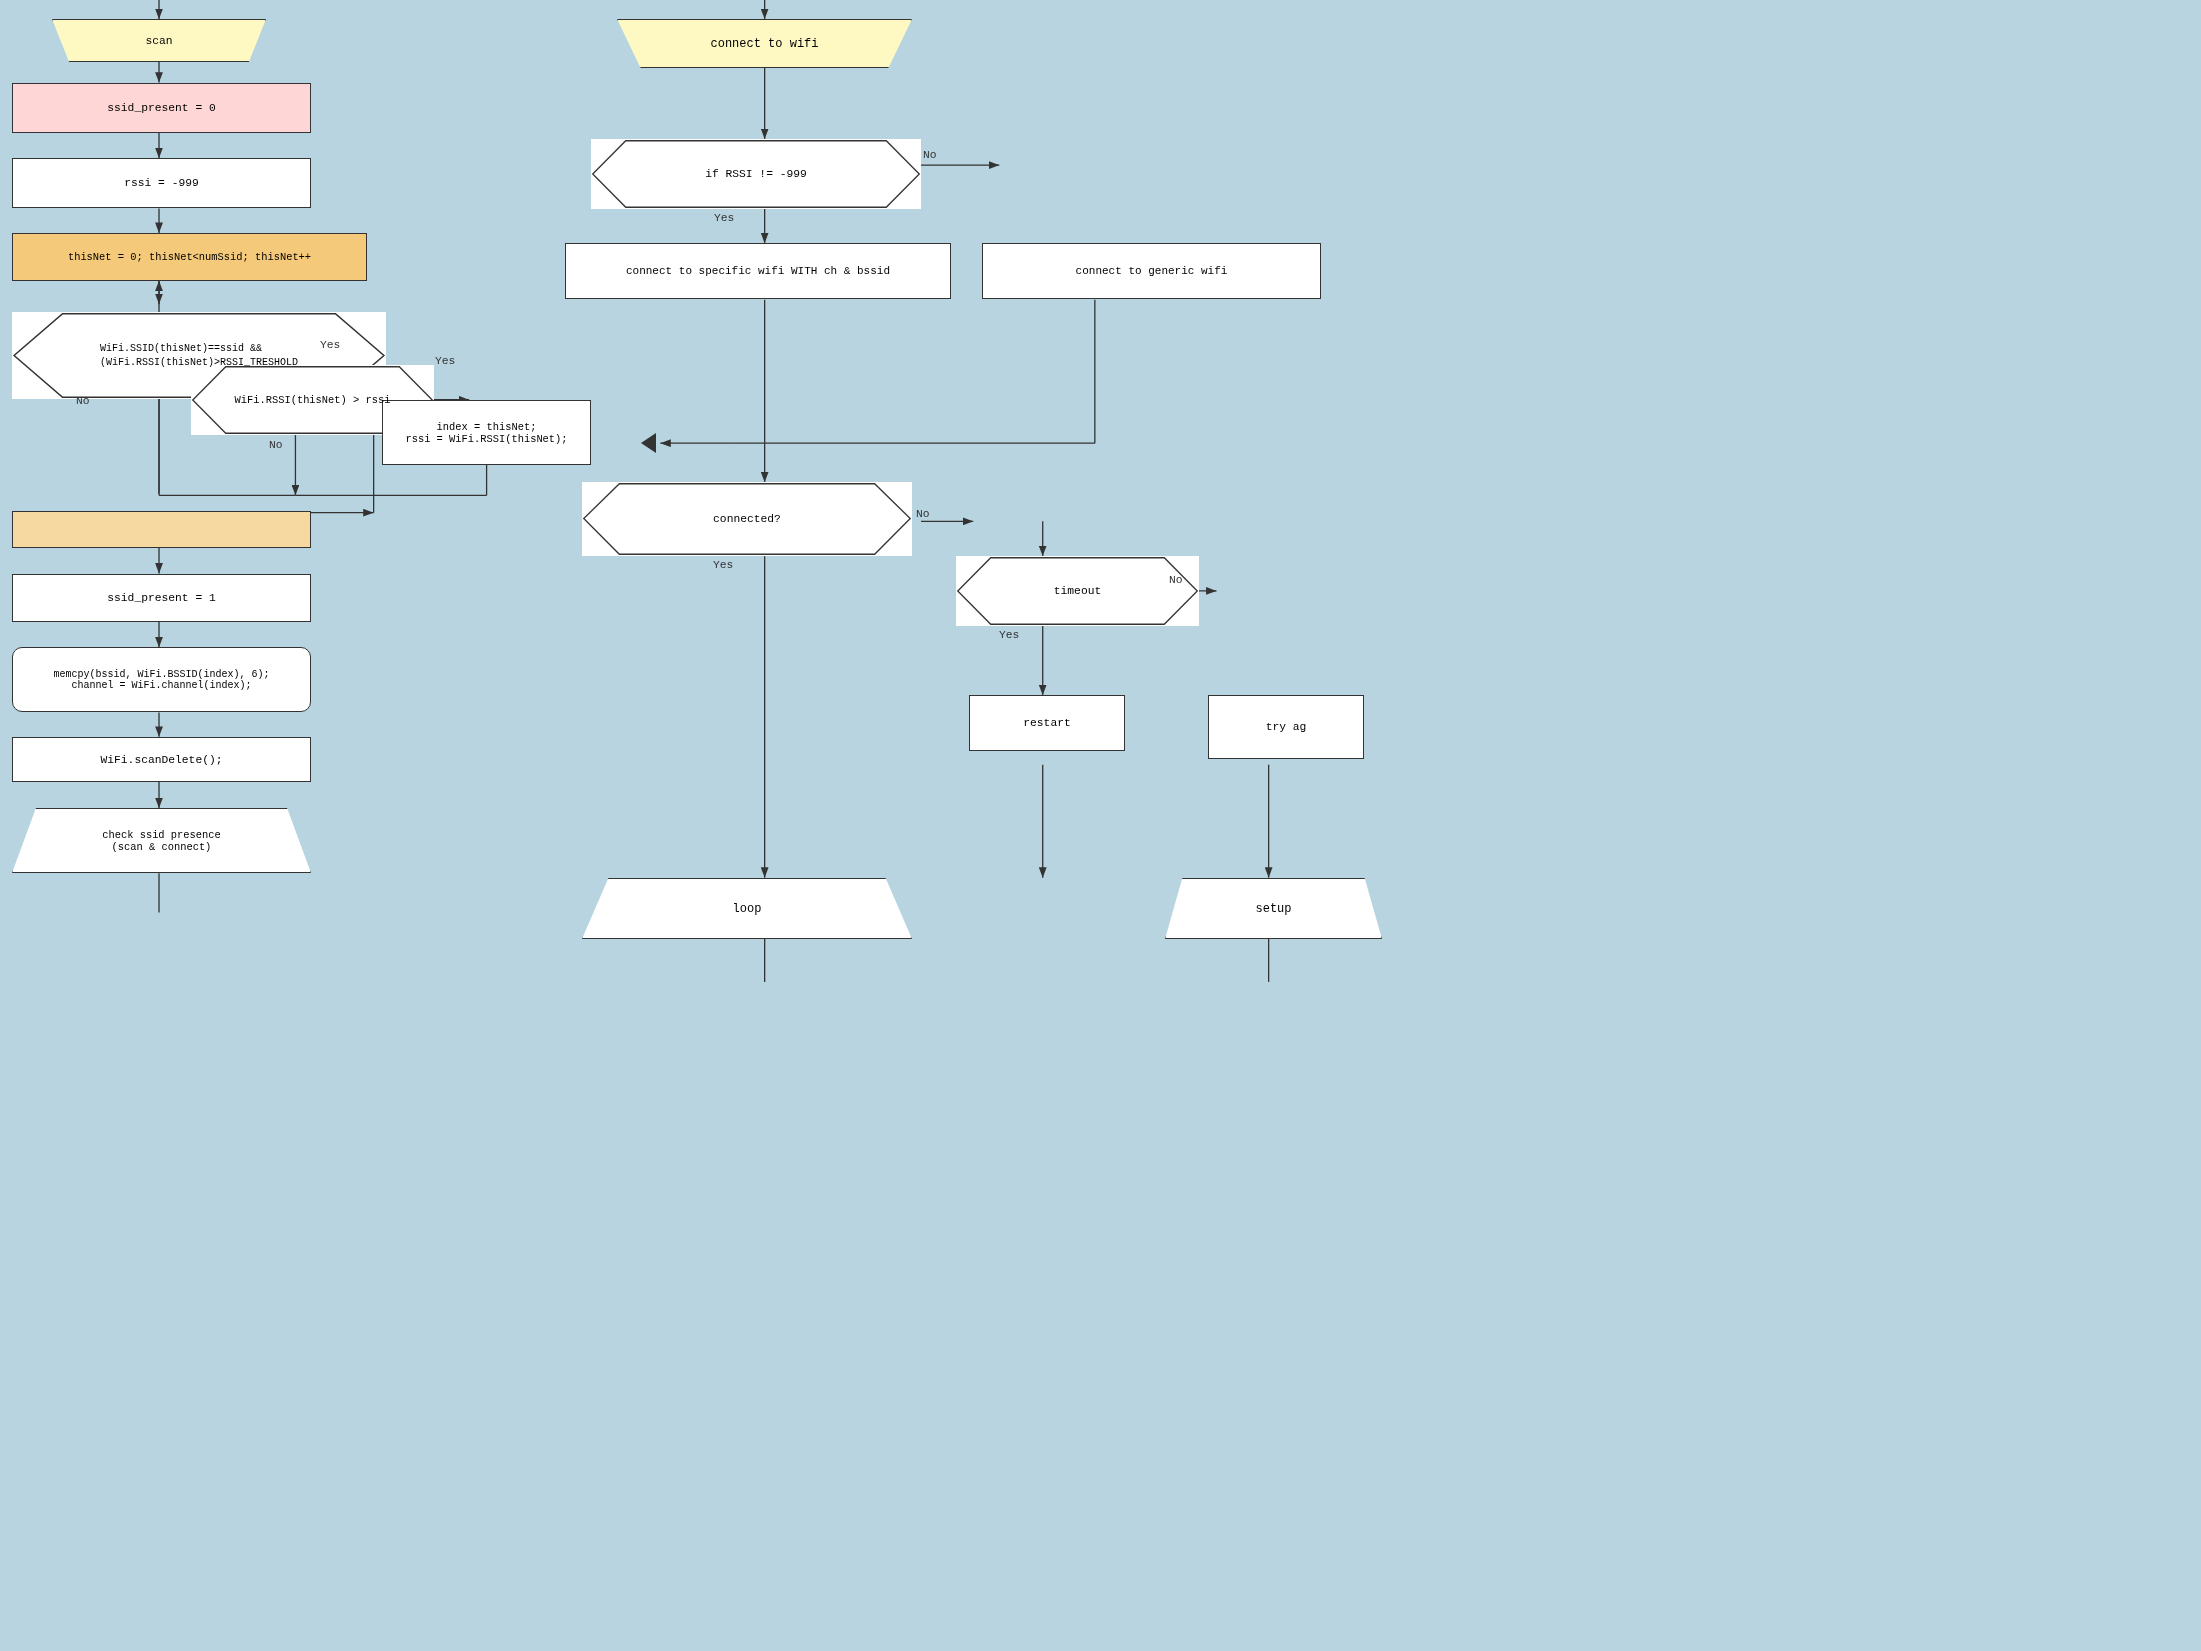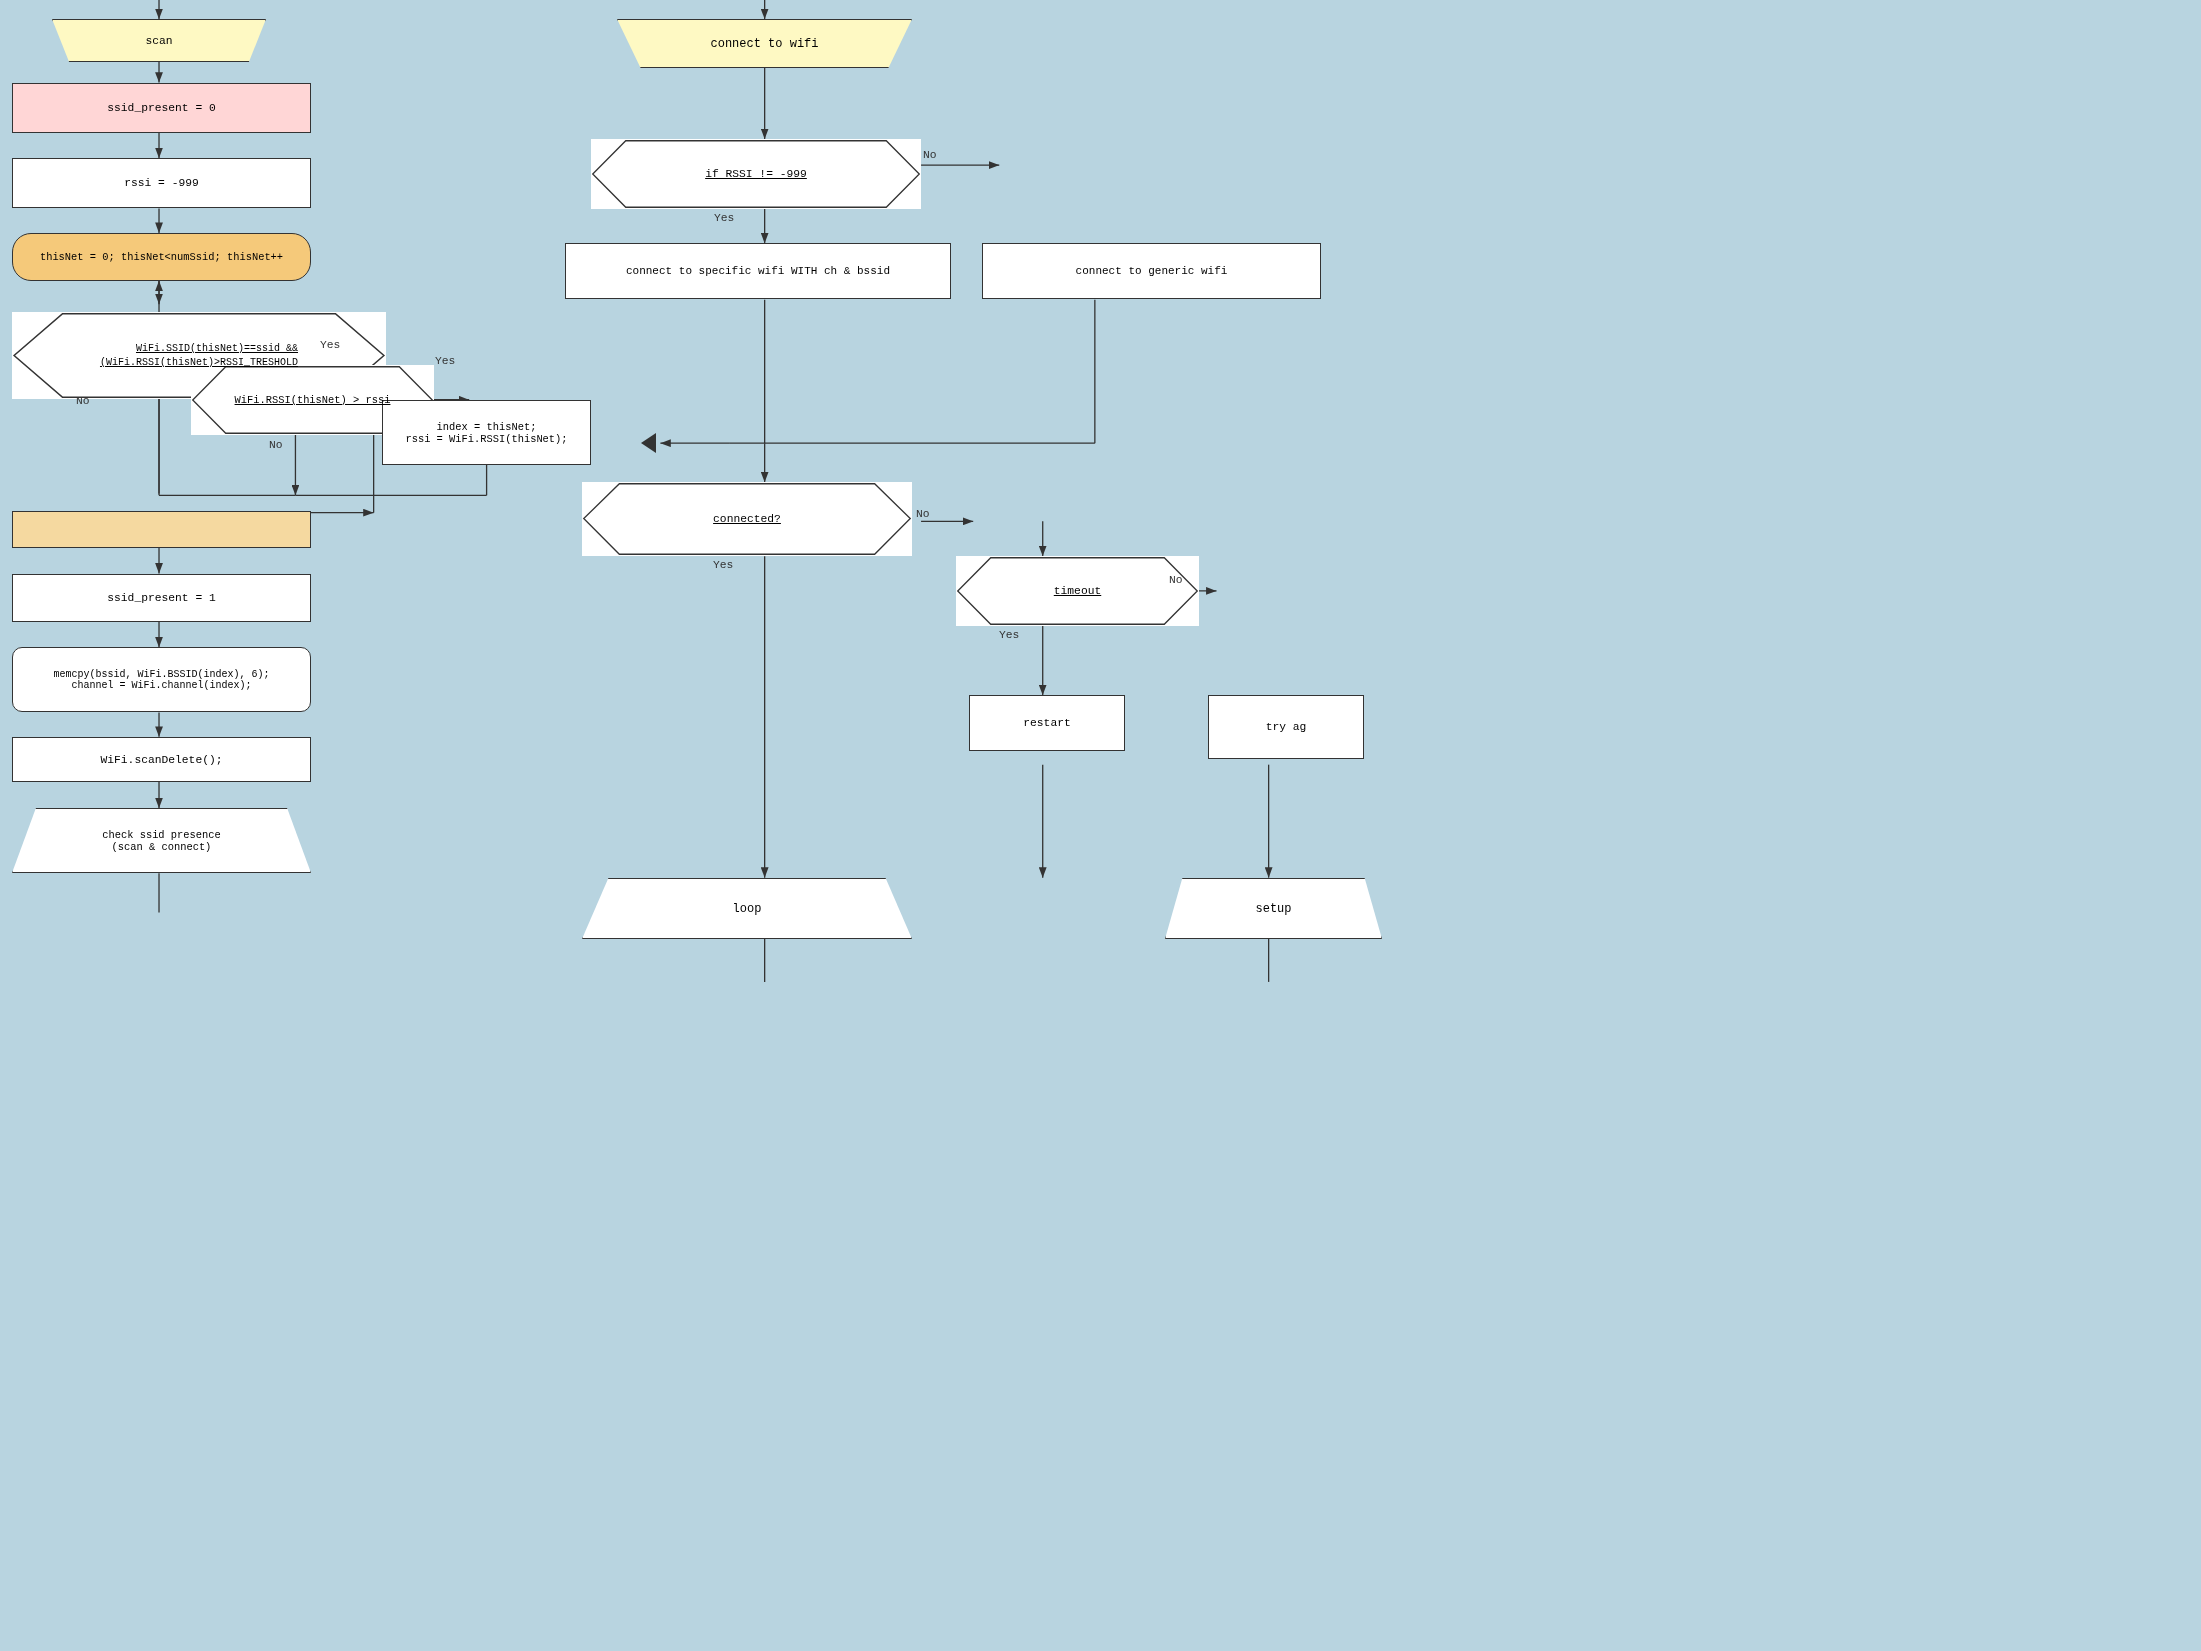--- a/index.html
+++ b/index.html
@@ -52,23 +52,22 @@
       text-align: center;
     }
     .hexagon svg {
       position: absolute;
       top: 0; left: 0;
       width: 100%; height: 100%;
     }
     .hexagon-text {
       position: relative;
       z-index: 1;
-      text-align: right;
+      text-align: left;
       padding: 0 17.4px;
-      text-decoration: underline;
     }
     
     .arrows-svg {
       position: absolute;
       top: 0; left: 0;
       width: 2201px;
       height: 1651px;
       pointer-events: none;
     }
     .label {
@@ -192,21 +191,21 @@
   </div>
 
   <div class="box box-pink" style="left:12px; top:83px; width:299px; height:50px;">
     <span>ssid_present = 0</span>
   </div>
 
   <div class="box" style="left:12px; top:158px; width:299px; height:50px;">
     <span>rssi = -999</span>
   </div>
 
-  <div class="box box-orange" style="left:12px; top:233px; width:299px; height:48px; font-size:10.4px;border-radius:19px;">
+  <div class="box box-orange" style="left:12px; top:233px; width:355px; height:48px; font-size:10.4px;">
     <span>thisNet = 0; thisNet&lt;numSsid; thisNet++</span>
   </div>
 
   <div class="hexagon" style="left:12px; top:312px; width:374px; height:87px;">
     <svg viewBox="0 0 370 100" preserveAspectRatio="none">
       <polygon points="50,2 320,2 368,50 320,98 50,98 2,50" fill="white" stroke="#333" stroke-width="1.5"></polygon>
     </svg>
     <div class="hexagon-text" style="font-size:10px; line-height:1.4;">
       WiFi.SSID(thisNet)==ssid &amp;&amp;<br>(WiFi.RSSI(thisNet)&gt;RSSI_TRESHOLD
     </div>

